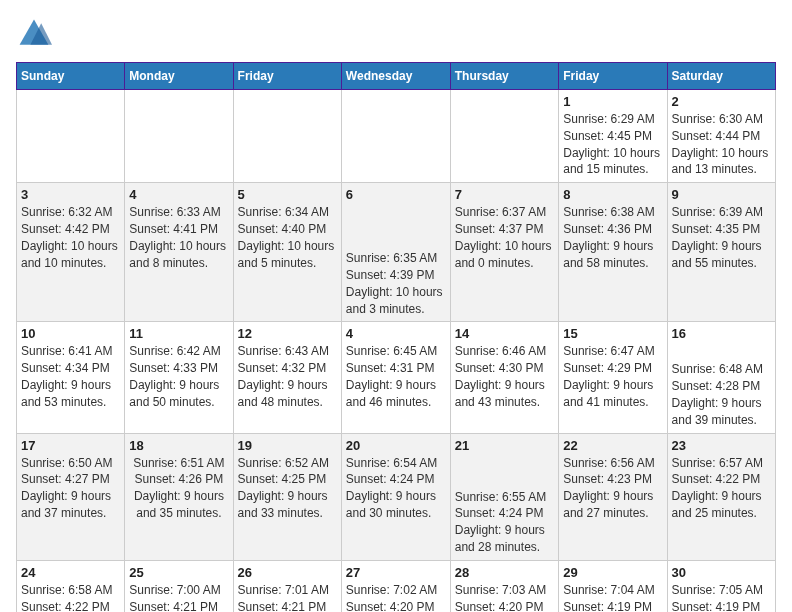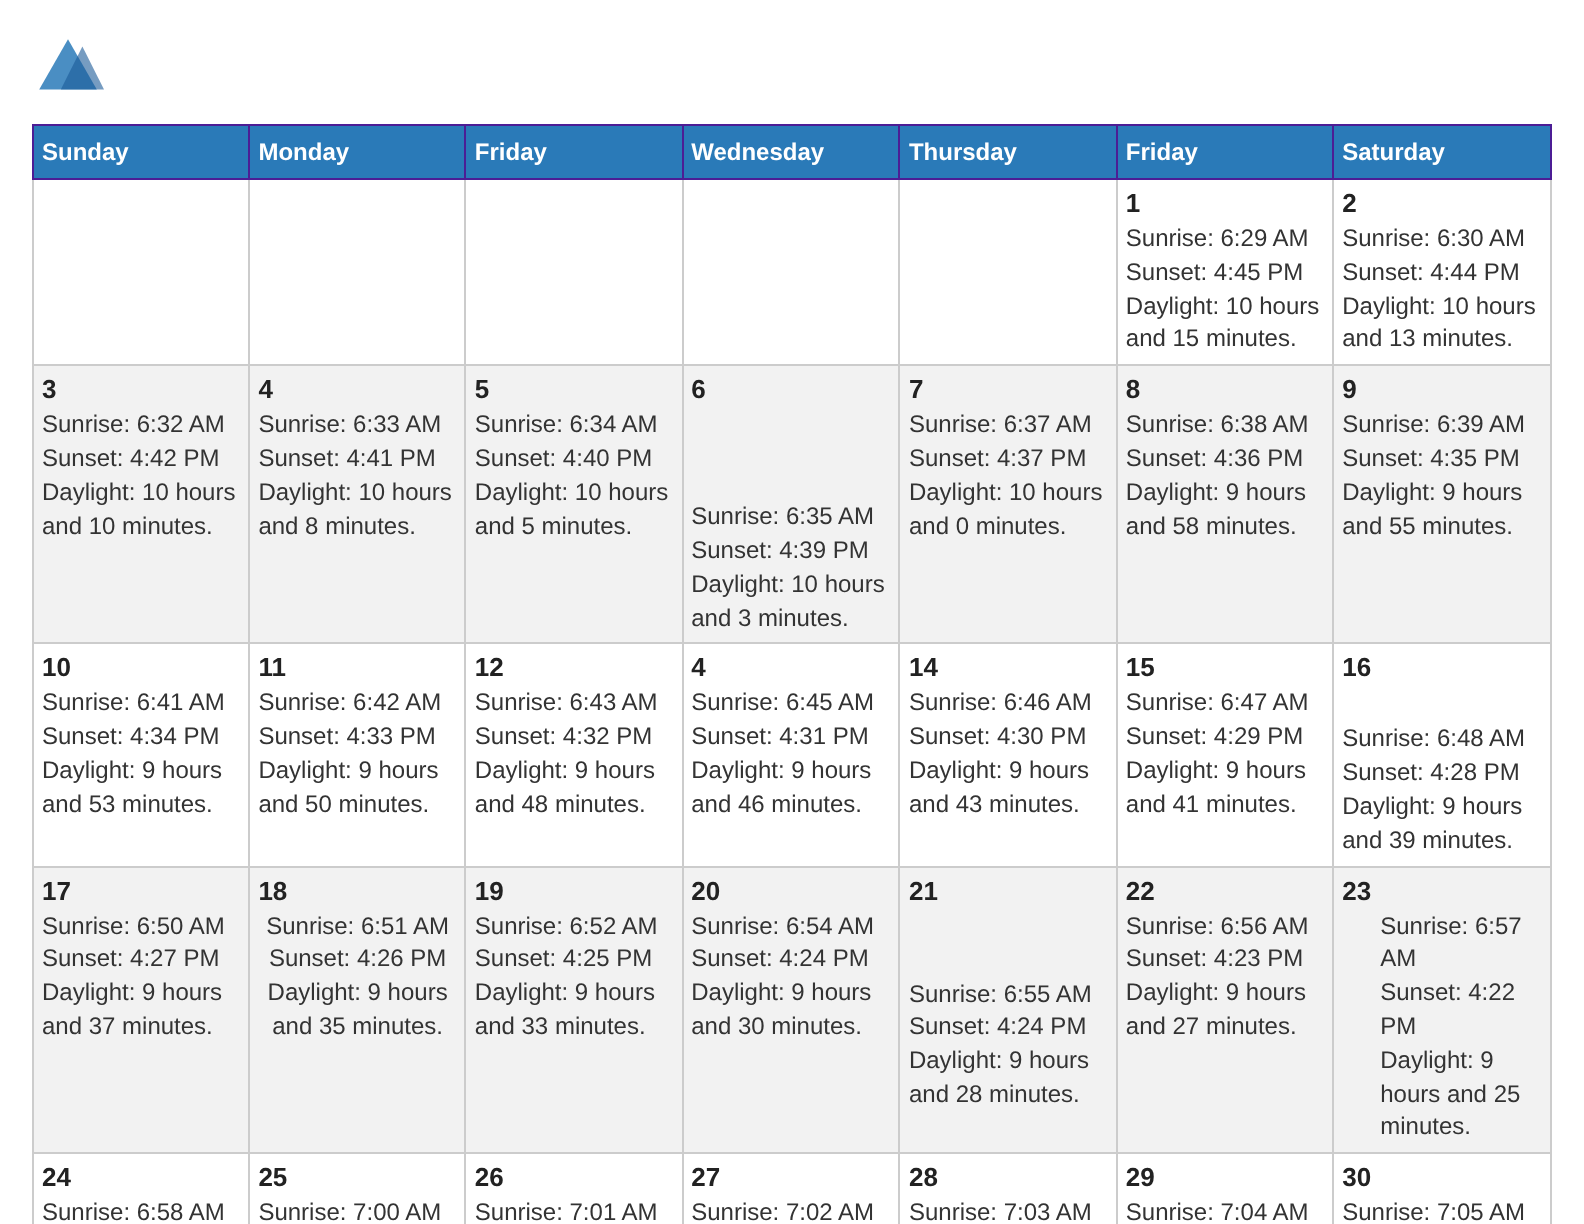--- a/index.html
+++ b/index.html
@@ -267,21 +267,21 @@
 Daylight: 9 hours and 28 minutes.</div>
         </td>
         <td>
           <span class="day-number">22</span>
           <div class="day-info" style="white-space: pre-line;">Sunrise: 6:56 AM
 Sunset: 4:23 PM
 Daylight: 9 hours and 27 minutes.</div>
         </td>
         <td>
           <span class="day-number">23</span>
-          <div class="day-info" style="white-space: pre-line; margin-left: 19px;">Sunrise: 6:57 AM
+          <div class="day-info" style="white-space: pre-line;">Sunrise: 6:57 AM
 Sunset: 4:22 PM
 Daylight: 9 hours and 25 minutes.</div>
         </td>
       </tr>
       <tr>
         <td>
           <span class="day-number">24</span>
           <div class="day-info" style="white-space: pre-line;">Sunrise: 6:58 AM
 Sunset: 4:22 PM
 Daylight: 9 hours and 23 minutes.</div>

